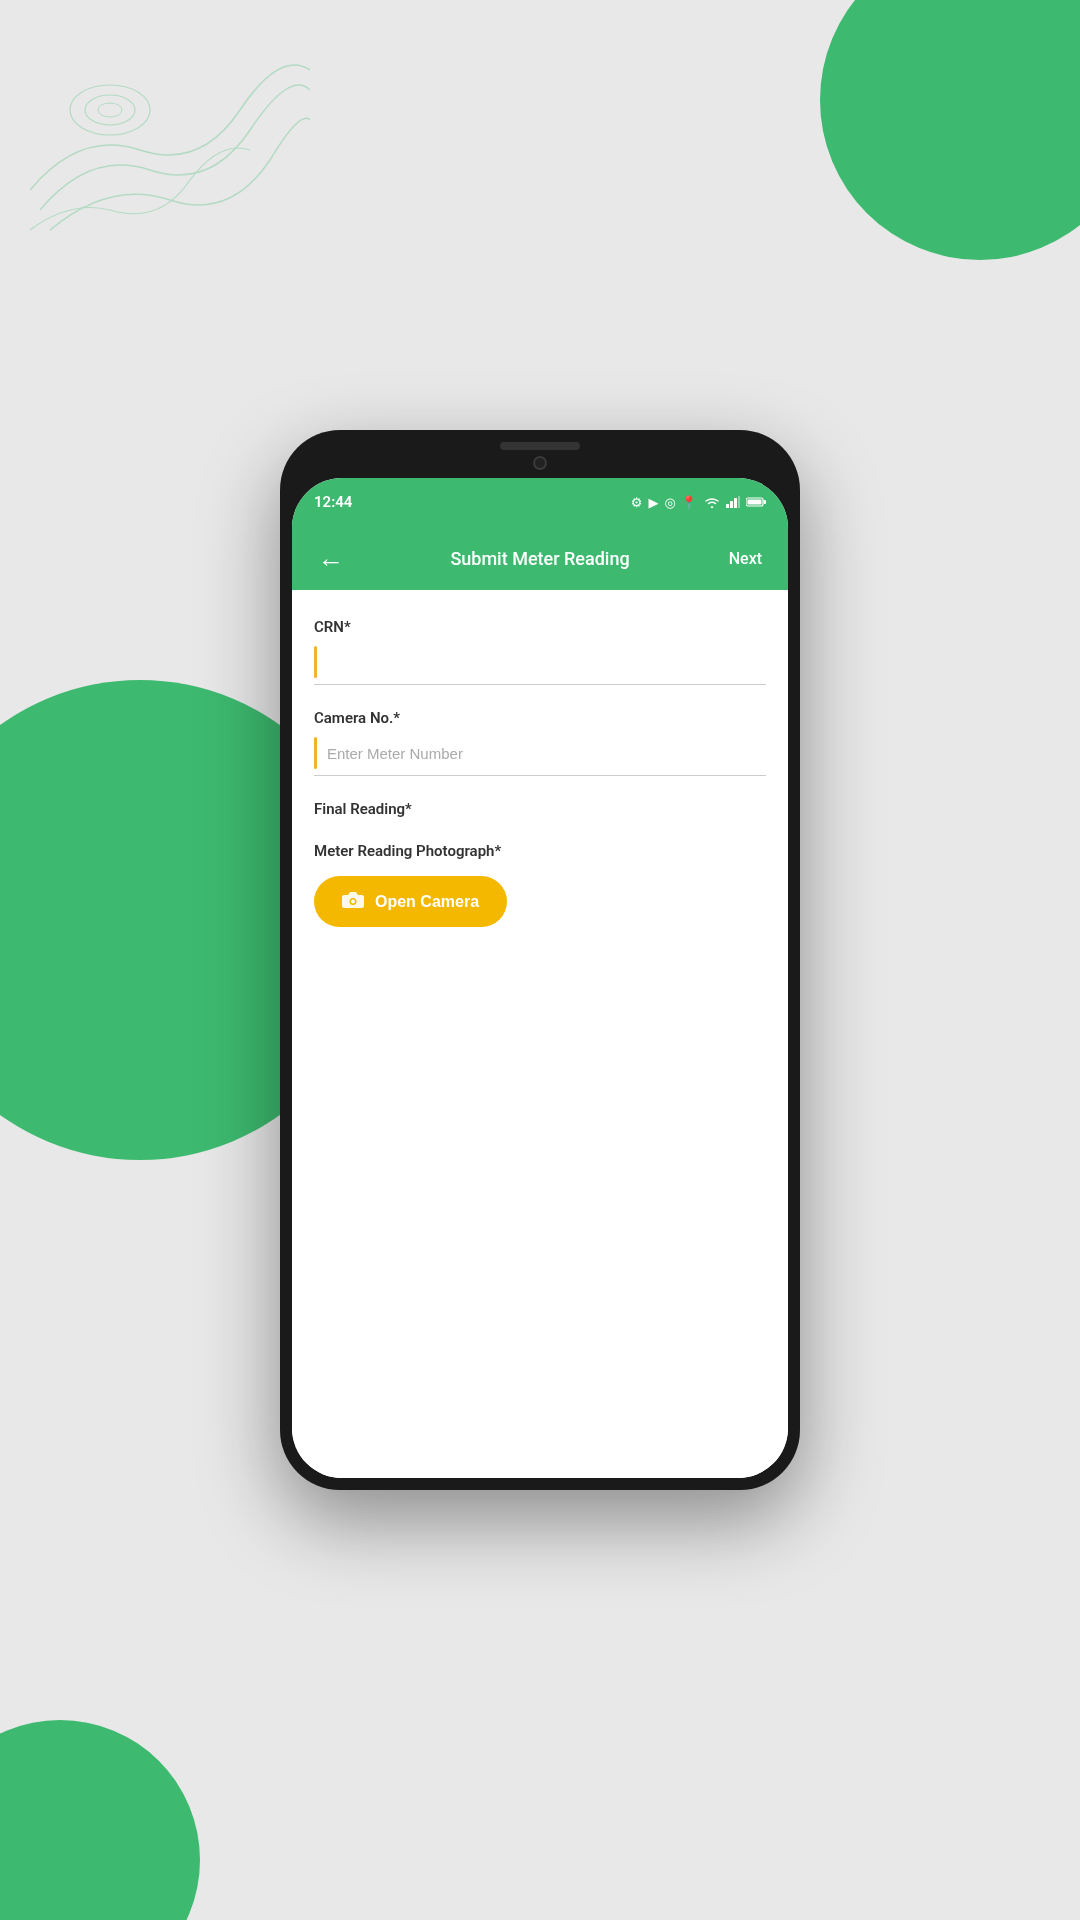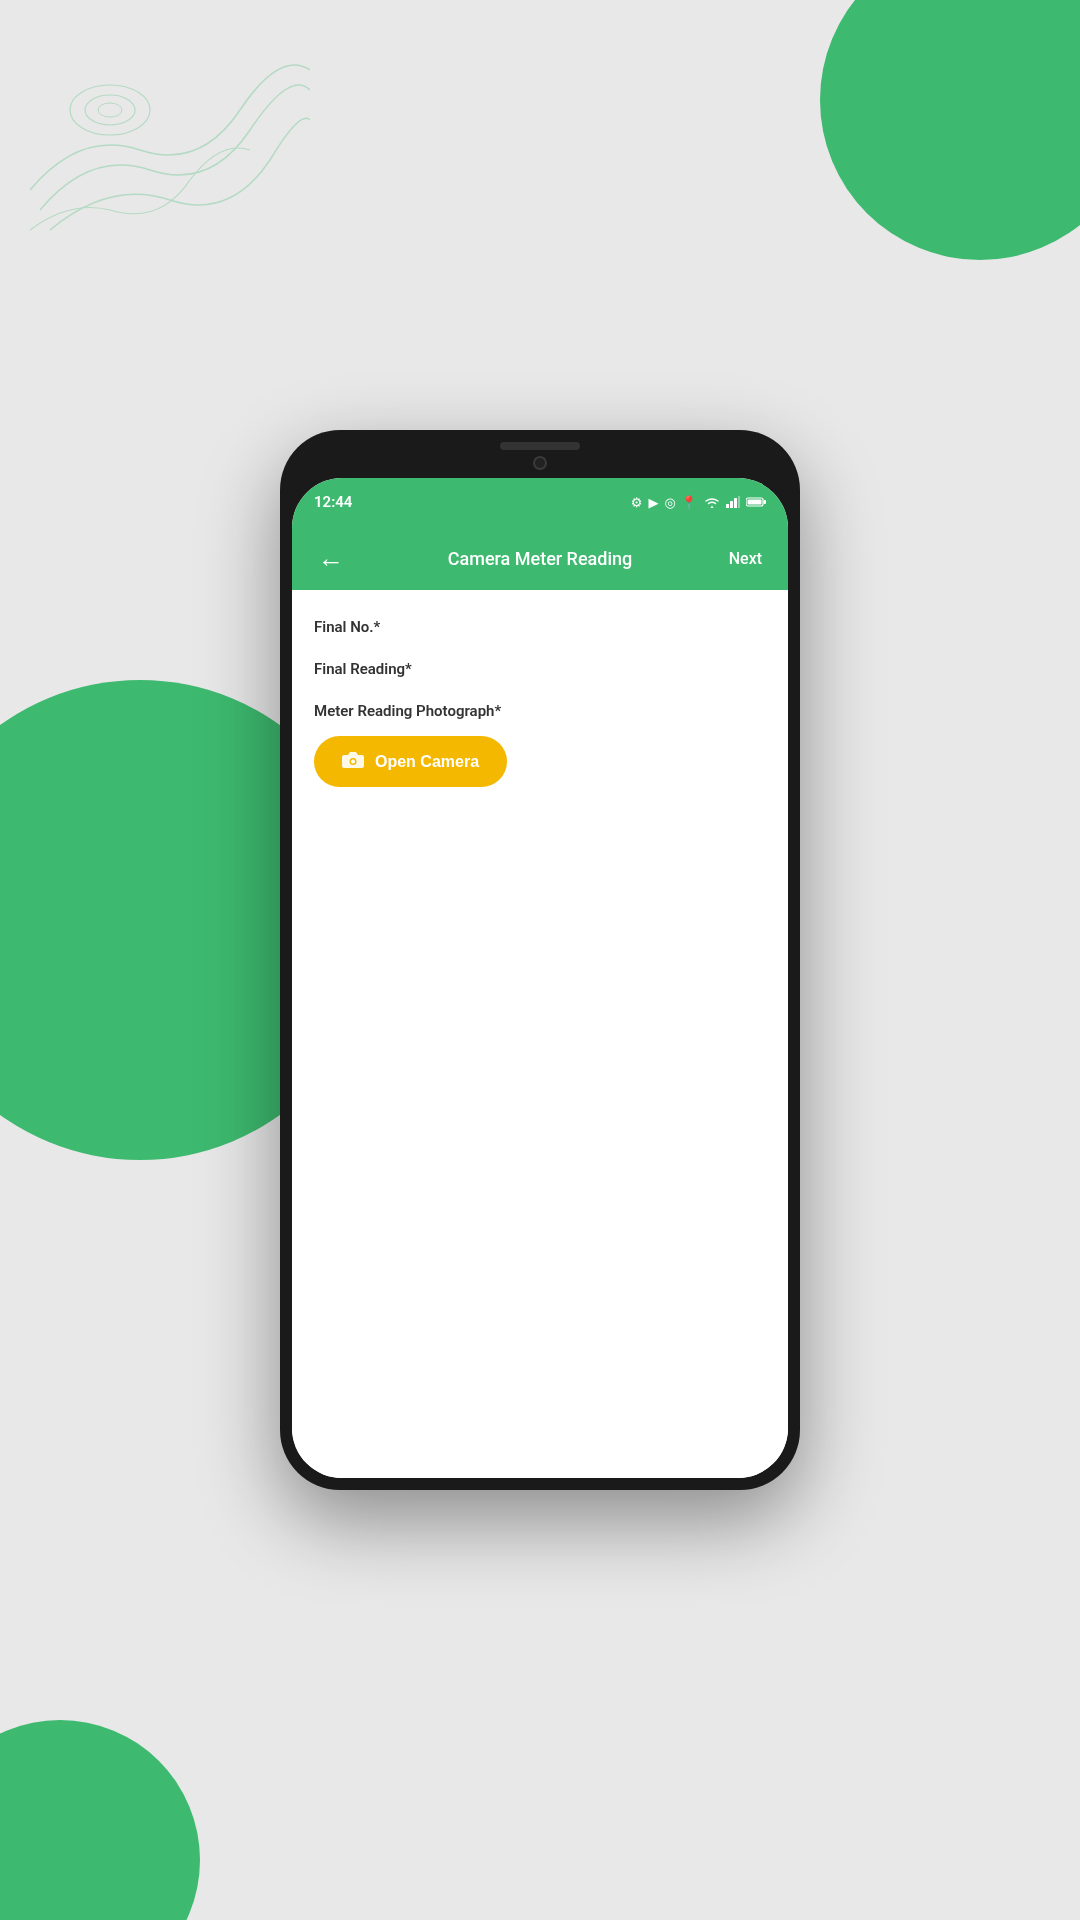--- a/index.html
+++ b/index.html
@@ -273,29 +273,40 @@
         <svg width="20" height="12" viewBox="0 0 20 12" fill="white">
           <rect x="0" y="2" width="17" height="8" rx="2" stroke="white" stroke-width="1.2" fill="none"></rect>
           <rect x="17.5" y="4" width="2.5" height="4" rx="1" fill="white"></rect>
           <rect x="1.5" y="3.5" width="14" height="5" rx="1" fill="white"></rect>
         </svg>
       </div>
     </div>
 
     <div class="app-bar">
       <span class="back-btn">←</span>
-      <span class="app-bar-title">Camera Meter Reading</span>
+      <span class="app-bar-title">Submit Meter Reading</span>
       <span class="next-btn">Next</span>
     </div>
 
     <div class="content">
 
-
       <div class="field-group">
-        <div class="field-label">Final No.*</div>
+        <div class="field-label">CRN*</div>
+        <div class="field-input-wrapper">
+          <div class="field-left-bar"></div>
+          <input type="text" class="field-input" placeholder="" style="">
+        </div>
+      </div>
+
+      <div class="field-group">
+        <div class="field-label">Camera No.*</div>
+        <div class="field-input-wrapper">
+          <div class="field-left-bar"></div>
+          <input type="text" class="field-input" placeholder="Enter Meter Number" style="">
+        </div>
       </div>
 
       <div class="field-group">
         <div class="field-label">Final Reading*</div>
       </div>
 
       <div class="field-group">
         <div class="section-label">Meter Reading Photograph*</div>
         <button class="open-camera-btn">
           <span class="camera-icon">

